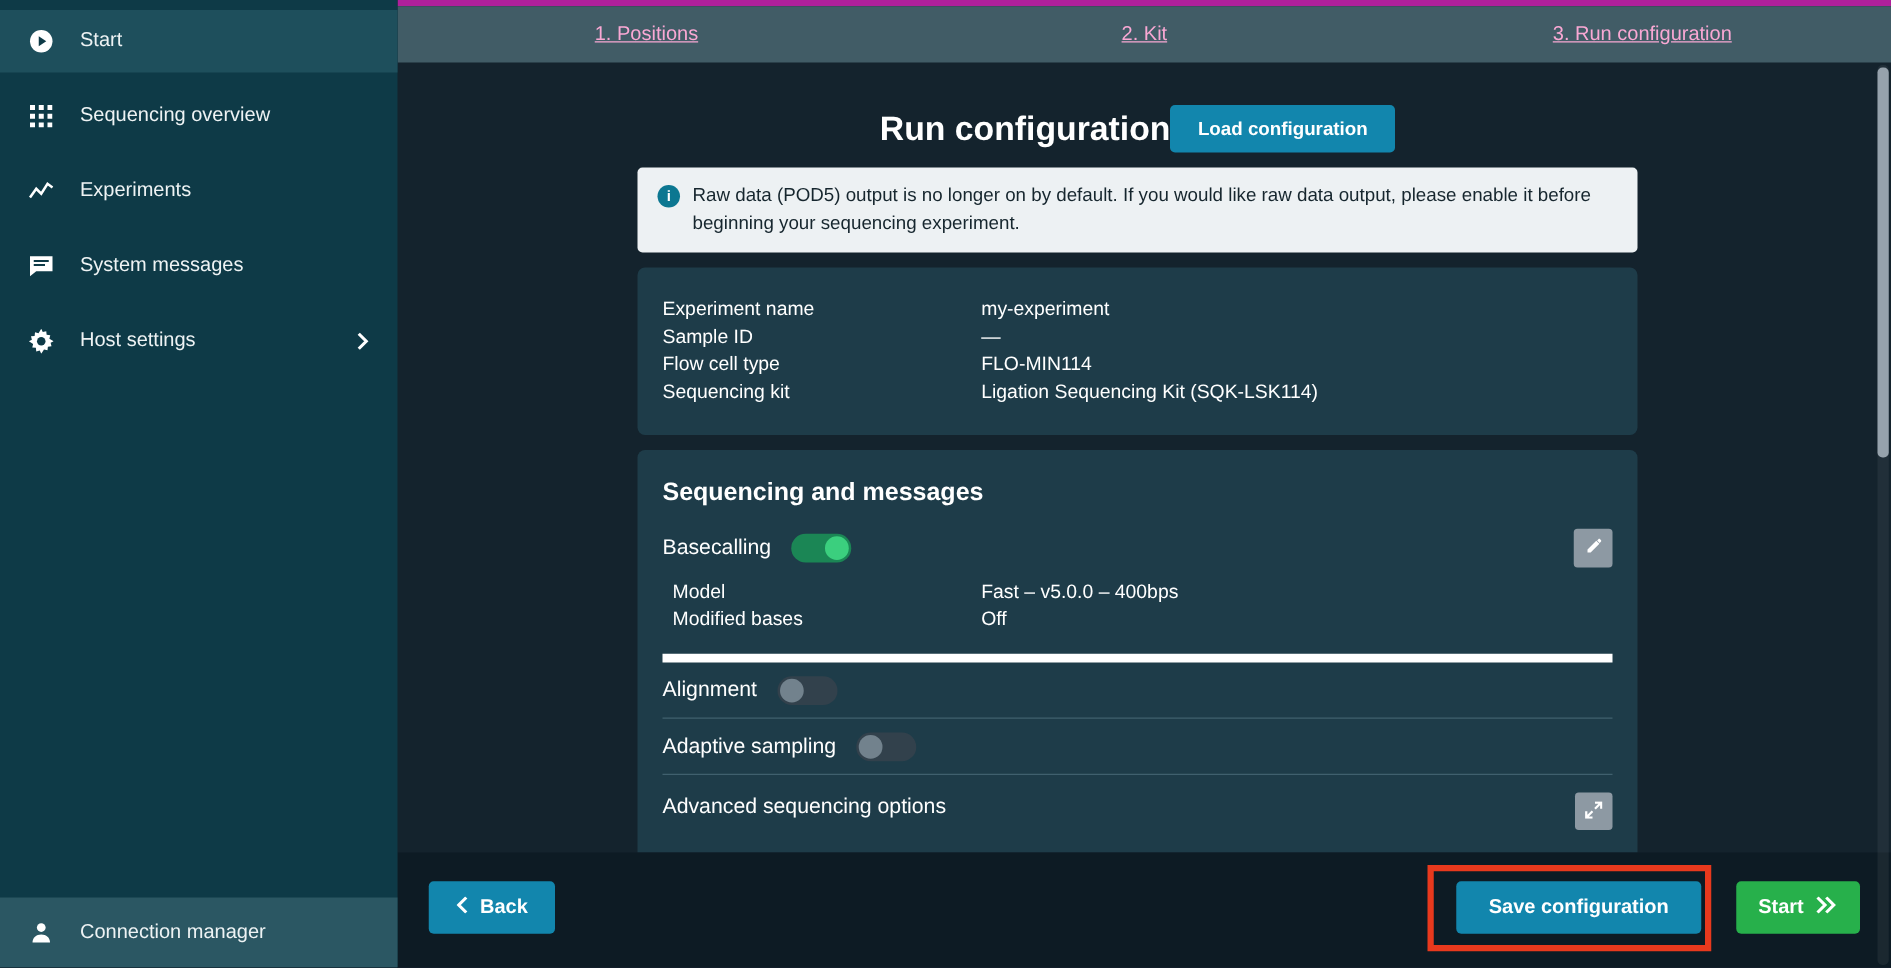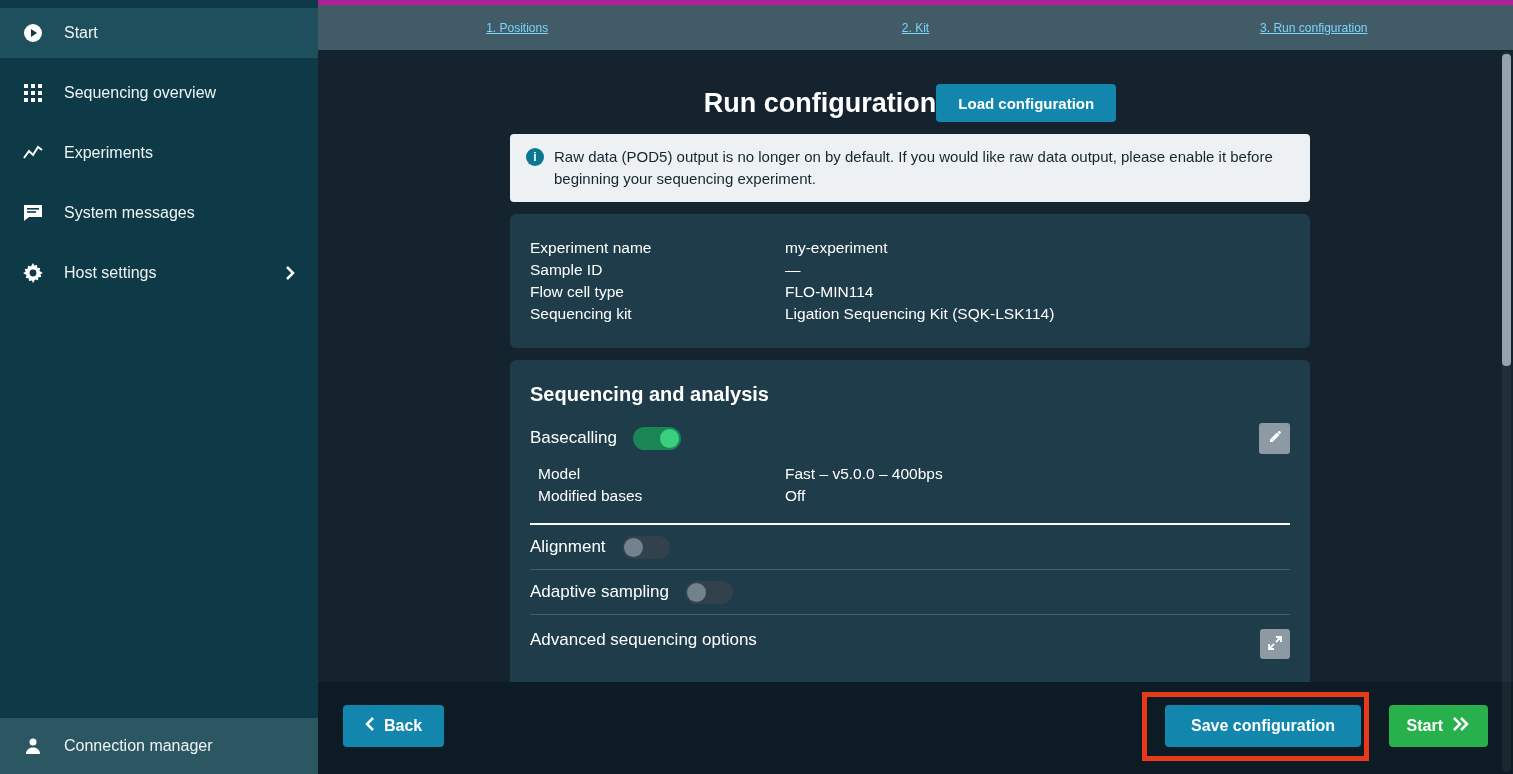--- a/index.html
+++ b/index.html
@@ -15,21 +15,21 @@
   .icon { width:22px; display:flex; justify-content:center; align-items:center; flex:0 0 22px; }
   .nav-label { flex:1; }
   .chev { display:flex; align-items:center; }
   .conn { position:absolute; bottom:0; left:0; width:318px; height:56px; background:#2b5763; display:flex; align-items:center; padding:0 22px; gap:20px; font-size:16px; cursor:pointer;margin-top:40px; }
 
   
   .rightcol { position:absolute; left:318px; top:0; width:1195px; height:774px; background:#14232d; }
   .magenta { height:5px; background:#b0209b; }
   .stepper { height:45px; background:#415c66; display:flex; }
   .step { flex:1; display:flex; align-items:center; justify-content:center; }
-  .step a { color:#7dd3fc; font-size:12px; text-decoration:underline; cursor:pointer; }
+  .step a { color:#f9a8d4; font-size:16px; text-decoration:underline; cursor:pointer; }
 
   
   .content { position:absolute; top:50px; left:0; right:0; bottom:92px; overflow:hidden; }
   .inner { width:800px; margin-left:192px; color:#ffffff; }
   .title-row { margin-top:34px; display:flex; justify-content:center; align-items:center; }
   .title-row h1 { font-size:27px; font-weight:bold; }
   .btn { border:none; border-radius:4px; color:#fff; font-weight:bold; font-size:15px; cursor:pointer; font-family:"Liberation Sans",sans-serif; }
   .btn.teal { background:#1286ad; }
   .btn-load { height:38px; padding:0 22px; }
 
@@ -42,21 +42,21 @@
   .val { flex:1; }
 
   .card.sa { padding-bottom:60px; }
   .card.sa h2 { font-size:20px; font-weight:bold; margin-bottom:16px; }
   .bc-row { display:flex; align-items:center; gap:16px; height:34px; }
   .big-lbl { font-size:17px; }
   .sq-btn { margin-left:auto; width:31px; height:31px; background:#8d99a3; border:none; border-radius:3px; display:flex; align-items:center; justify-content:center; cursor:pointer; }
   .sq-btn.small { margin-left:auto; width:30px; height:30px; }
   .bc-details { margin:8px 0 10px; padding-left:8px; border-bottom:0; }
   .bc-details .lbl { width:247px; flex:0 0 247px; }
-  .bc-block { border-bottom:2px solid #ffffff; padding-bottom:6px; }
+  .bc-block { border-bottom:7px solid #ffffff; padding-bottom:6px; }
   .trow { display:flex; align-items:center; gap:16px; height:45px; border-bottom:1px solid #40606e; }
   .adv-row { margin-top:14px; display:flex; align-items:flex-start; }
 
   
   .toggle { width:48px; height:23px; border-radius:12px; position:relative; display:inline-block; cursor:pointer; flex:0 0 48px; }
   .toggle .knob { width:19px; height:19px; border-radius:50%; position:absolute; top:2px; }
   .toggle.on { background:#1b8655; }
   .toggle.on .knob { background:#3bcf7e; right:2px; }
   .toggle.off { background:#32414c; }
   .toggle.off .knob { background:#72828d; left:2px; }
@@ -189,21 +189,21 @@
             <span class="lbl">Flow cell type</span>
             <span class="val">FLO-MIN114</span>
           </div>
           <div class="row">
             <span class="lbl">Sequencing kit</span>
             <span class="val">Ligation Sequencing Kit (SQK-LSK114)</span>
           </div>
         </section>
 
         <section class="card sa">
-          <h2>Sequencing and analysis</h2>
+          <h2>Sequencing and messages</h2>
 
           <div class="bc-block">
             <div class="bc-row">
               <span class="big-lbl">Basecalling</span>
               <span class="toggle on">
                   <span class="knob"></span>
                 </span>
               <button class="sq-btn">
                 <span>
                   <svg width="16" height="16" viewBox="0 0 16 16" fill="#ffffff">

